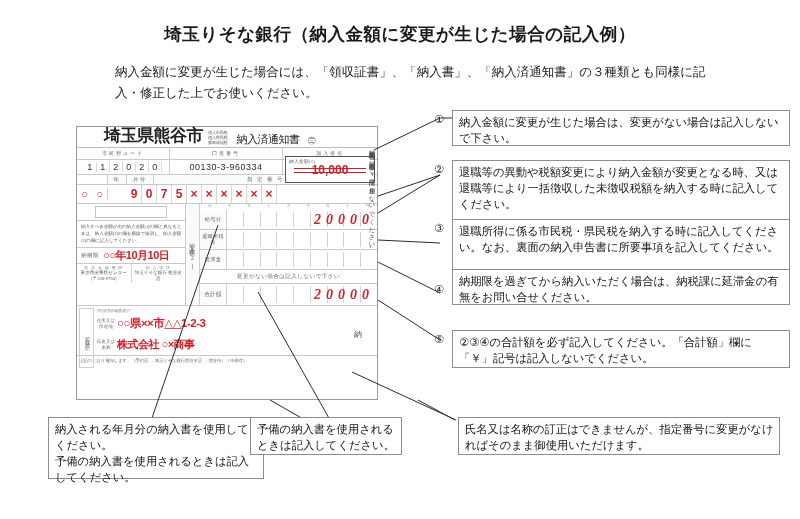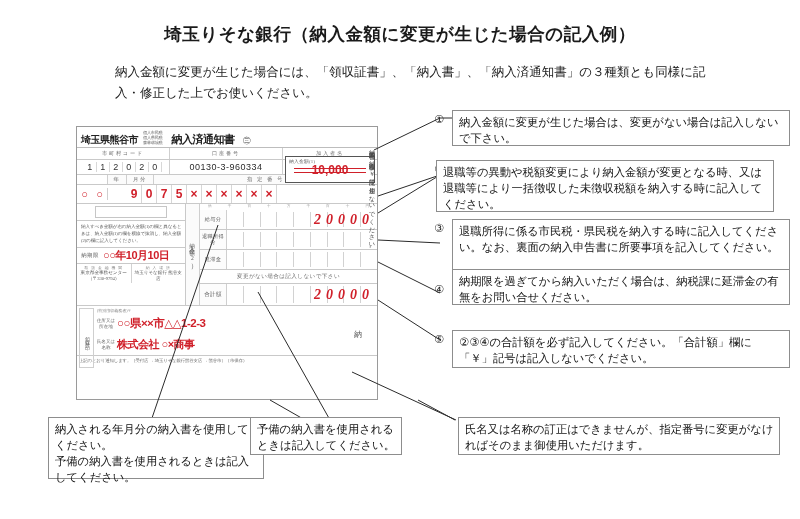--- a/index.html
+++ b/index.html
@@ -32,25 +32,25 @@
     border:1px solid #9a9a9a;
     background:#fff;
     font-size:6px;
     color:#3a3a3a;
   }
   .form-head{
     height:20px;display:flex;align-items:flex-end;
     padding:0 3px 0 4px;gap:5px;
     border-bottom:1px solid #bdbdbd;
   }
-  .fh-city{font-size:10px;font-weight:bold;color:#222;letter-spacing:-.5px;
-    font-family:Liberation Mono, monospace;}
+  .fh-city{font-size:17px;font-weight:bold;color:#222;letter-spacing:-.5px;
+    font-family:Liberation Mono, monospace;margin-left:23px;}
   .fh-taxes{font-size:4.2px;line-height:1.22;color:#666;letter-spacing:-.3px;
     display:flex;flex-direction:column;margin-bottom:2px;}
-  .fh-kind{font-size:11px;font-weight:bold;color:#222;letter-spacing:-.5px;margin-left:4px;
+  .fh-kind{font-size:11px;font-weight:normal;color:#222;letter-spacing:-.5px;margin-left:4px;
     font-family:"Liberation Sans","DejaVu Sans",sans-serif;margin-top:25px;}
   .fh-mark{font-size:8.5px;margin-left:3px;color:#333;}
 
   .row{display:flex;border-bottom:1px solid #c9c9c9;}
   .lbl{
     display:flex;align-items:center;justify-content:center;
     color:#6c6c6c;font-size:5.4px;letter-spacing:1.6px;
     background:#fbfbfb;
   }
   .cellbox{border-right:1px solid #cfcfcf;}
@@ -412,21 +412,21 @@
       <line x1="305" y1="420" x2="270" y2="400"></line>
       <line x1="455" y1="420" x2="418" y2="400"></line>
       <line x1="456" y1="420" x2="352" y2="372"></line>
     </g>
   </svg>
 
   <div class="num" style="left:434px;top:113px">①</div>
   <div class="callout" style="left:452px;top:110px;width:338px;height:36px">納入金額に変更が生じた場合は、変更がない場合は記入しないで下さい。</div>
 
   <div class="num" style="left:434px;top:163px">②</div>
-  <div class="callout" style="left:436px;top:160px;width:338px;height:52px">退職等の異動や税額変更により納入金額が変更となる時、又は退職等により一括徴収した未徴収税額を納入する時に記入してください。</div>
+  <div class="callout" style="left:452px;top:160px;width:338px;height:60px">退職等の異動や税額変更により納入金額が変更となる時、又は退職等により一括徴収した未徴収税額を納入する時に記入してください。</div>
 
   <div class="num" style="left:434px;top:222px">③</div>
   <div class="callout" style="left:452px;top:219px;width:338px;height:52px">退職所得に係る市民税・県民税を納入する時に記入してください。なお、裏面の納入申告書に所要事項を記入してください。</div>
 
   <div class="num" style="left:434px;top:283px">④</div>
   <div class="callout" style="left:452px;top:269px;width:338px;height:36px">納期限を過ぎてから納入いただく場合は、納税課に延滞金の有無をお問い合せください。</div>
 
   <div class="num" style="left:434px;top:333px">⑤</div>
   <div class="callout" style="left:452px;top:330px;width:338px;height:38px">②③④の合計額を必ず記入してください。「合計額」欄に「￥」記号は記入しないでください。</div>
 

